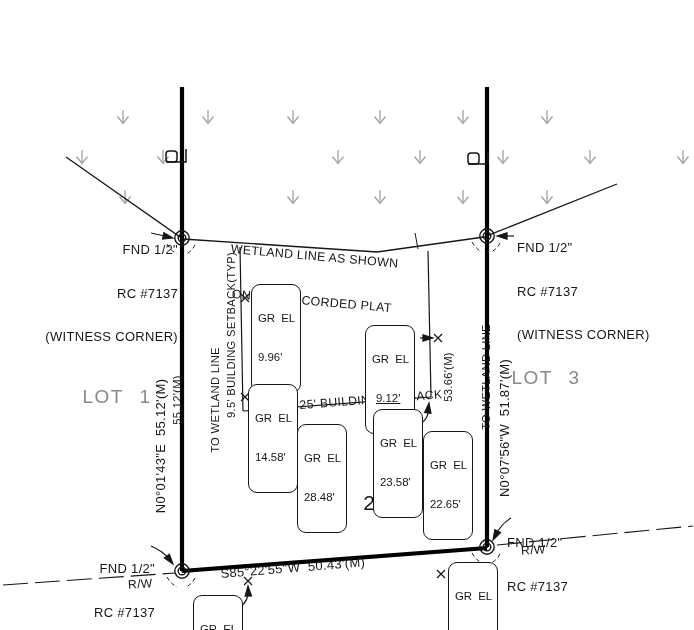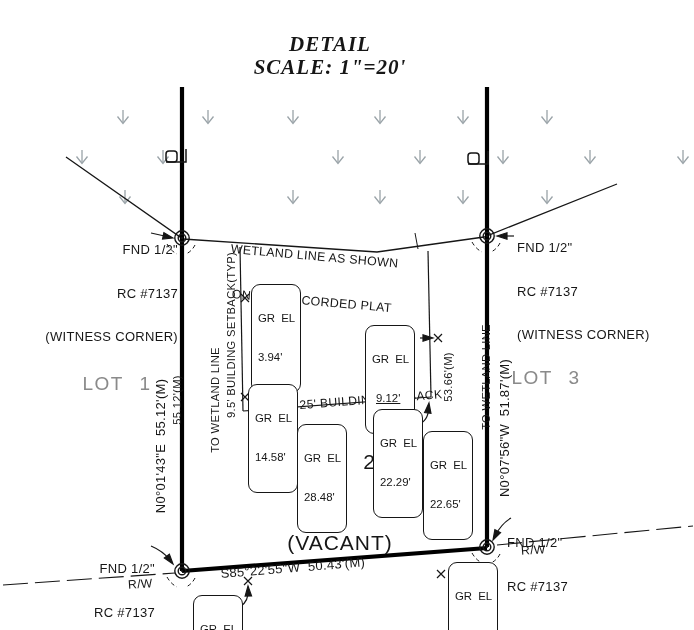--- a/index.html
+++ b/index.html
@@ -117,24 +117,20 @@
       <use href="#xm" x="245" y="298"></use>
         <use href="#xm" x="245" y="397"></use>
       <use href="#xm" x="438" y="338"></use>
         <use href="#xm" x="290" y="437"></use>
       <use href="#xm" x="414" y="444"></use>
         <use href="#xm" x="441" y="574"></use>
       <use href="#xm" x="248" y="581"></use>
     </g>
   </svg>
 
-  <div class="title">
-    <div>DETAIL</div>
-    <div>SCALE: 1"=20'</div>
-  </div>
 
   <div class="lbl note" style="left:234px;top:212px;transform:rotate(5deg);transform-origin:0 0;">
     <div>WETLAND LINE AS SHOWN</div>
     <div style="padding-left:5px;">ON THE RECORDED PLAT</div>
   </div>
 
   <div class="lbl sz13 right" style="left:38px;top:214px;width:140px;">
     <div>FND 1/2"</div>
     <div>RC #7137</div>
     <div>(WITNESS CORNER)</div>
@@ -163,49 +159,48 @@
   <div class="lbl sz11 vert" style="left:467px;top:377px;text-align:center;">
     <div>53.66'(M)</div>
     <div>TO WETLAND LINE</div>
   </div>
 
   <div class="lbl sz13" style="left:220px;top:567px;transform:rotate(-4.6deg);transform-origin:0 0;">S85°22'55"W  50.43'(M)</div>
 
   <div class="lbl sz11 vert" style="left:231px;top:335px;">9.5' BUILDING SETBACK(TYP)</div>
   <div class="lbl sz12" style="left:299px;top:398px;transform:rotate(-4.3deg);transform-origin:0 0;">25' BUILDING SETBACK</div>
 
-  <div class="lbl lotgray c" style="left:117px;top:384px;text-align:right;">LOT 1</div>
+  <div class="lbl lotgray c" style="left:117px;top:397px;text-align:right;">LOT 1</div>
   <div class="lbl lotgray c" style="left:546px;top:378px;">LOT 3</div>
   <div class="lbl lot2 c" style="left:340px;top:502px;">
     <div>LOT 2</div>
-    <div>(VACANT)</div>
   </div>
 
   <div class="lbl sz12" style="left:128px;top:577px;transform:rotate(-4deg);">R/W</div>
   <div class="lbl sz12" style="left:521px;top:543px;transform:rotate(-4deg);">R/W</div>
 
   <div class="grbox" style="left:251px;top:284px;">
     <span>GR EL</span>
-    <span>3.94'</span>
+    <span>9.96'</span>
   </div>
   <div class="grbox" style="left:248px;top:384px;">
     <span>GR EL</span>
     <span>14.58'</span>
   </div>
   <div class="grbox" style="left:365px;top:325px;">
     <span>GR EL</span>
     <span style="padding-left:4px;text-decoration:underline;">9.12'</span>
   </div>
   <div class="grbox" style="left:297px;top:424px;">
     <span>GR EL</span>
     <span>28.48'</span>
   </div>
   <div class="grbox" style="left:373px;top:409px;">
     <span>GR EL</span>
-    <span>22.29'</span>
+    <span>23.58'</span>
   </div>
   <div class="grbox" style="left:423px;top:431px;">
     <span>GR EL</span>
     <span>22.65'</span>
   </div>
   <div class="grbox" style="left:448px;top:562px;">
     <span>GR EL</span>
     <span>15.56'</span>
   </div>
   <div class="grbox" style="left:193px;top:595px;">

